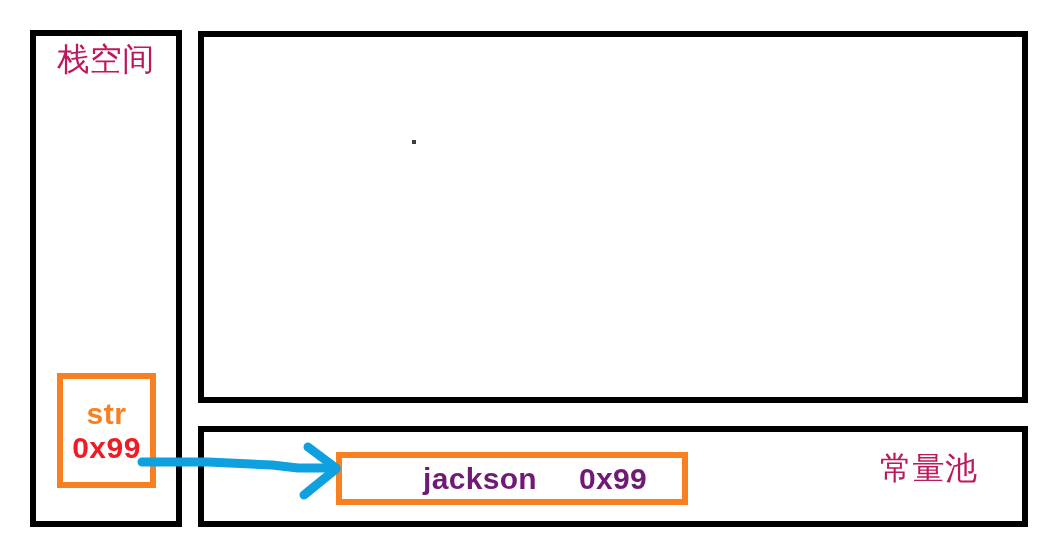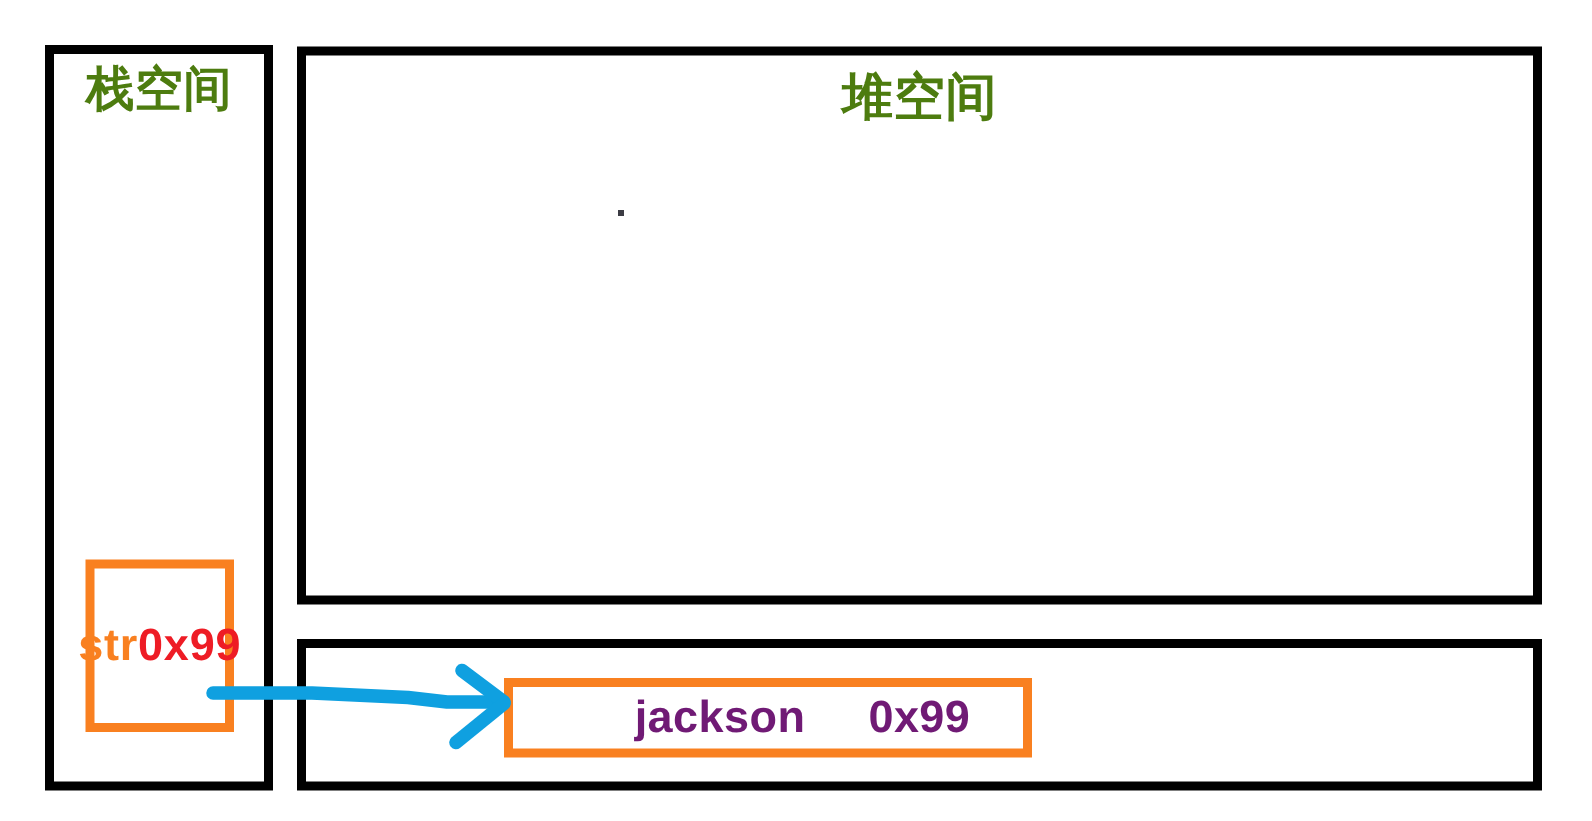--- a/index.html
+++ b/index.html
@@ -40,22 +40,22 @@
   #pool-region {
     left: 198px;
     top: 426px;
     width: 830px;
     height: 101px;
   }
 
   
   .region-title {
     position: absolute;
-    color: #4d7c0f;
-    font-weight: bold;
+    color: #be185d;
+    font-weight: normal;
     letter-spacing: 0.5px;
     white-space: nowrap;
     font-family: "DejaVu Sans", "Liberation Sans", sans-serif;
   }
   #stack-title {
     left: 44px;
     top: 38px;
     width: 124px;
     text-align: center;
     font-size: 32px;
@@ -79,21 +79,21 @@
     border: 6px solid #F98020;
     background: #ffffff;
     box-sizing: border-box;
   }
   #str-box {
     left: 57px;
     top: 373px;
     width: 99px;
     height: 115px;
     display: flex;
-    flex-direction: row;
+    flex-direction: column;
     align-items: center;
     justify-content: center;
     gap: 0px;
   }
   #str-name {
     color: #F98020;
     font-weight: bold;
     font-size: 30px;
     line-height: 34px;
     letter-spacing: 0.5px;
@@ -150,25 +150,25 @@
 </style>
 </head>
 <body>
 
 <div id="canvas">
 
   <div class="region" id="stack-region"></div>
   <div class="region-title" id="stack-title">栈空间</div>
 
   <div class="region" id="heap-region"></div>
-  <div class="region-title" id="heap-title">堆空间</div>
 
   <div id="ink-dot"></div>
 
   <div class="region" id="pool-region"></div>
+  <div class="region-title" id="pool-title">常量池</div>
 
   <div class="obox" id="str-box">
     <div id="str-name">str</div>
     <div id="str-addr">0x99</div>
   </div>
 
   <div class="obox" id="jackson-box">
     <div id="jackson-value">jackson</div>
     <div id="jackson-addr">0x99</div>
   </div>

